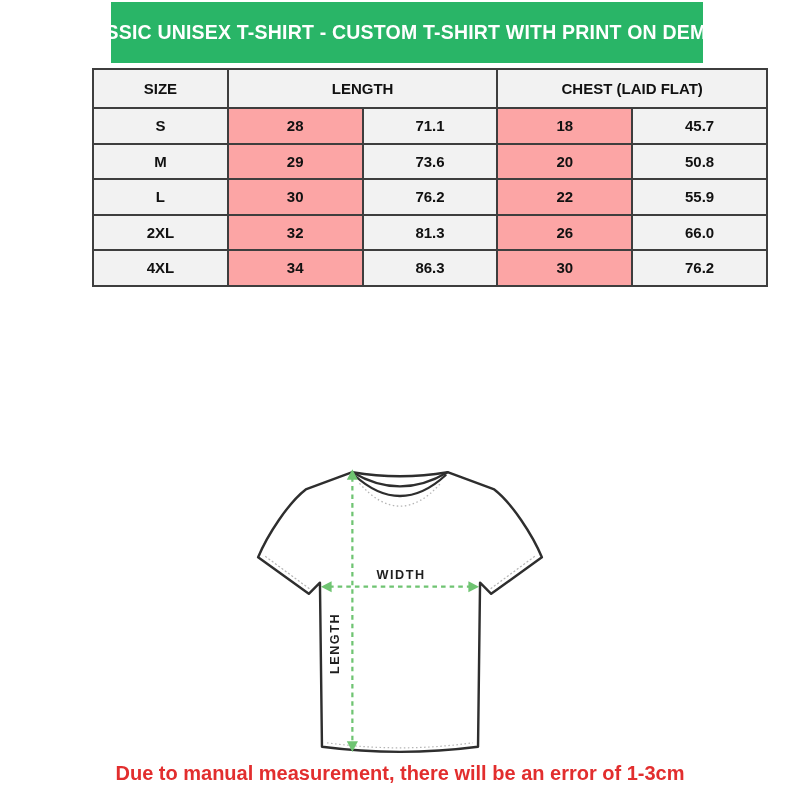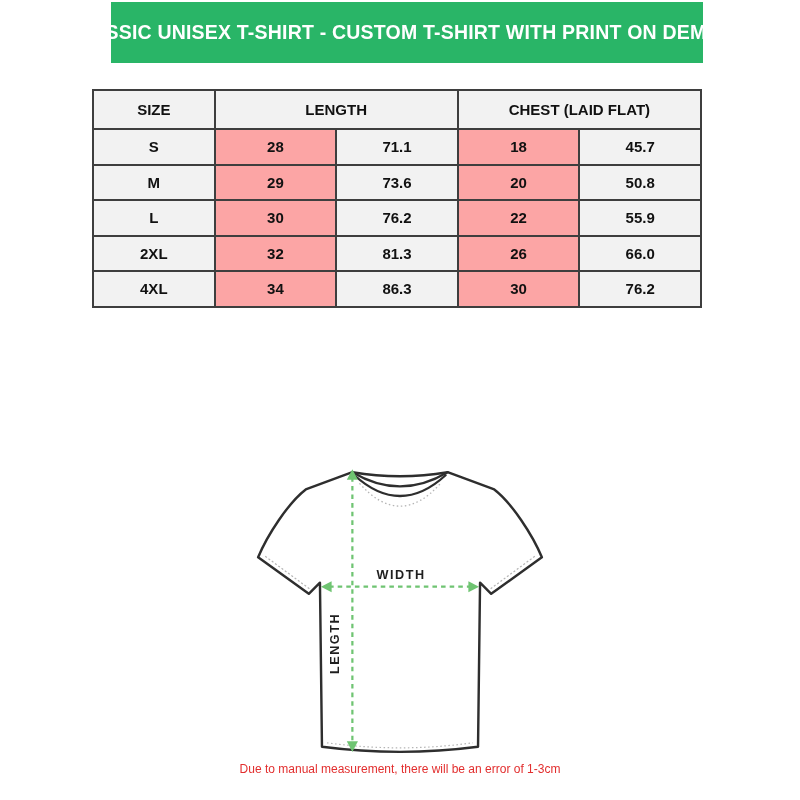--- a/index.html
+++ b/index.html
@@ -13,41 +13,41 @@
     position:absolute; left:78px; top:2px; width:592px; height:61px;
     background:#29b567; display:flex; align-items:center; justify-content:center;margin-left:33px;
   }
   .banner-title {
     color:#ffffff; font-weight:bold; font-size:19.5px; letter-spacing:0.2px;
     white-space:nowrap;
   }
 
   
   .size-table {
-    position:absolute; left:92px; top:89px; width:610px;
+    position:absolute; left:92px; top:68px; width:676px;
     border-collapse:collapse; table-layout:fixed;
   }
   .size-table th, .size-table td {
     border:2px solid #3e3e3e; text-align:center; vertical-align:middle;
     font-weight:bold; font-size:15px; color:#111111; padding:0;
   }
   .size-table thead th { height:37px; background:#f2f2f2; }
   .size-table tbody th, .size-table tbody td { height:33.5px; }
   .size-table .col0, .size-table .col2, .size-table .col4 { background:#f2f2f2; }
   .size-table .col1, .size-table .col3 { background:#fca5a5; }
 
   
   .diagram { position:absolute; left:248px; top:456px; width:304px; height:304px; margin:0; }
   .diagram svg { display:block; width:304px; height:304px; }
   .diagram text { font-family:"Liberation Sans", sans-serif; }
 
   
   .note {
     position:absolute; left:0; top:762px; width:800px; margin:0;
-    text-align:center; color:#e22e2e; font-weight:normal; font-size:12px;
+    text-align:center; color:#e22e2e; font-weight:bold; font-size:20px;
   }
 </style>
 </head>
 <body>
 
 <div class="canvas">
 
   <header class="banner">
     <span class="banner-title">CLASSIC UNISEX T-SHIRT - CUSTOM T-SHIRT WITH PRINT ON DEMAND</span>
   </header>

